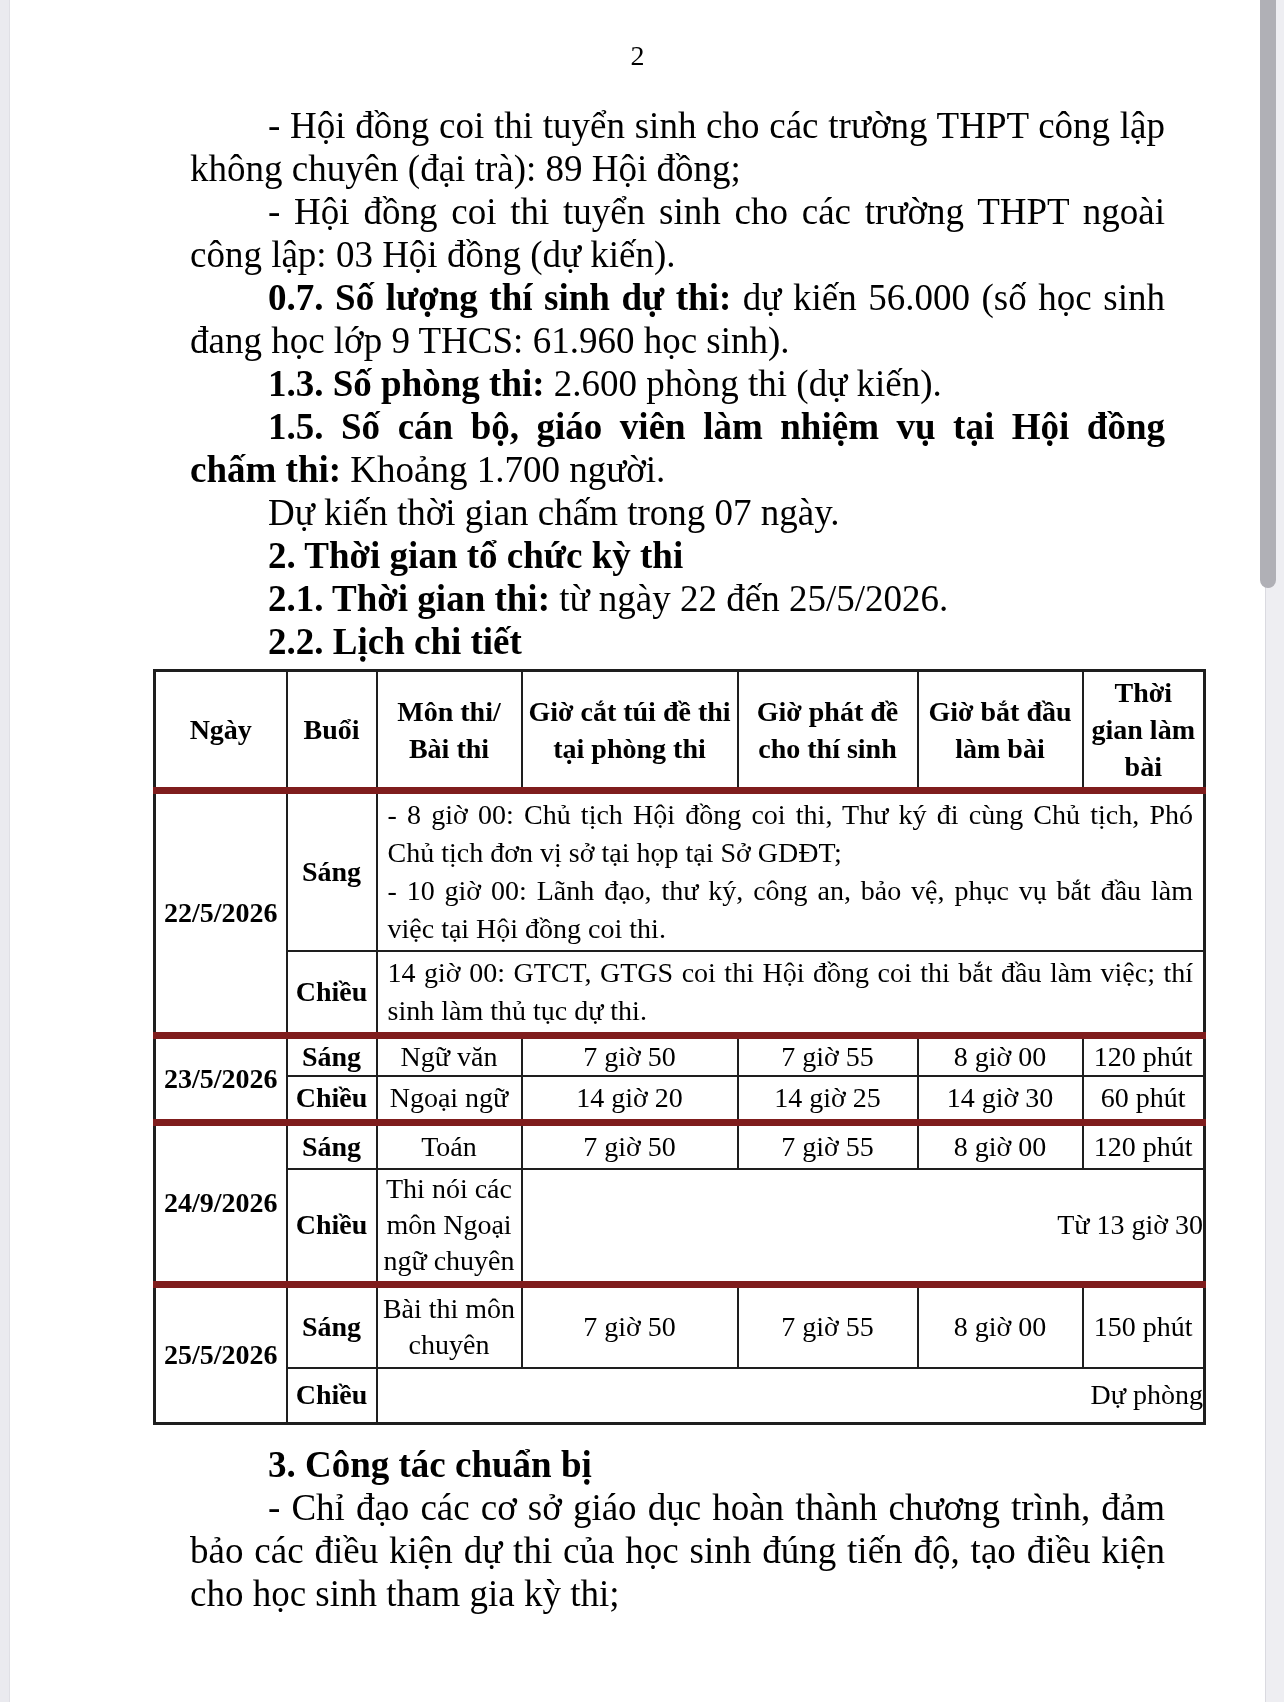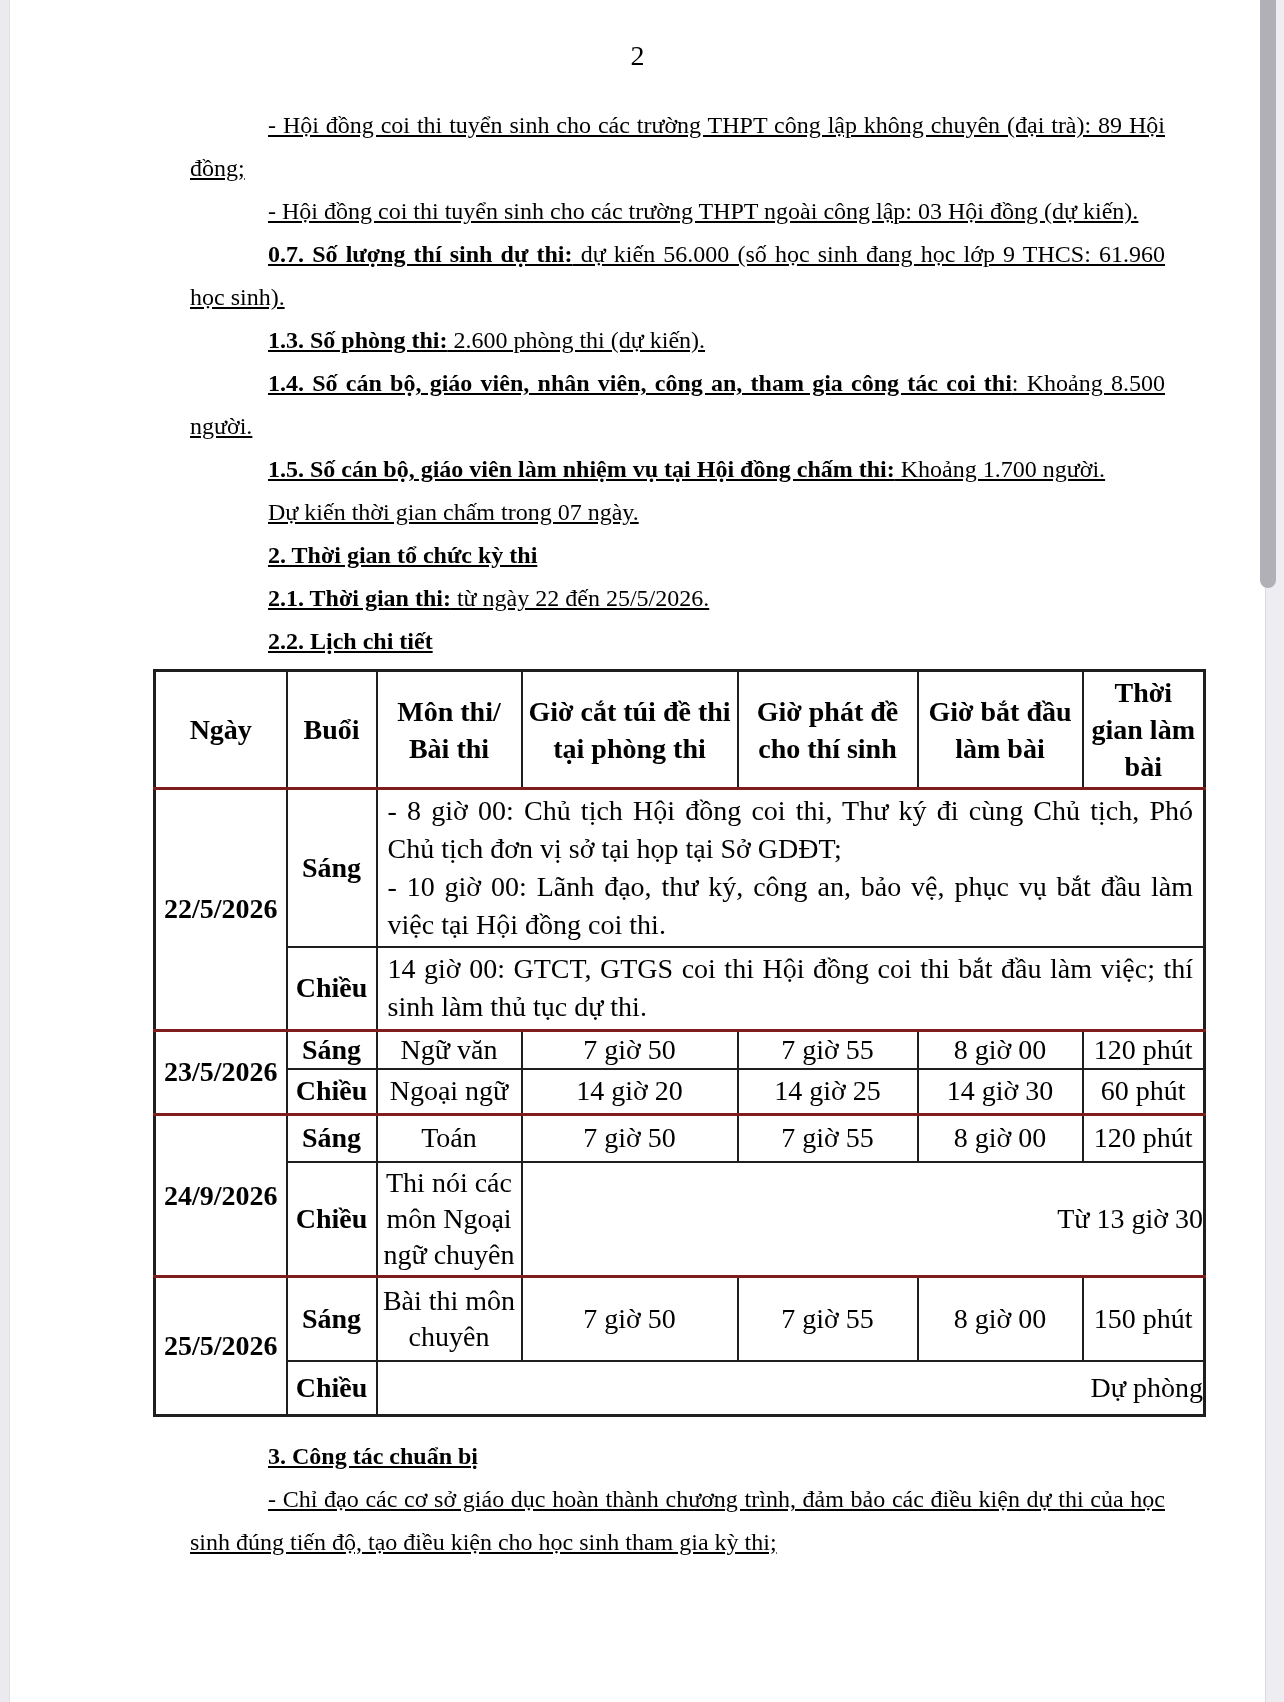--- a/index.html
+++ b/index.html
@@ -20,39 +20,39 @@
     position:absolute; left:1265px; top:0; width:19px; height:1702px;
     background:#eeeef2; border-left:1px solid #dadae0;
   }
   .scroll-thumb {
     position:absolute; left:1260px; top:0; width:16px; height:588px;
     background:#b0b0b6; border-radius:0 0 8px 8px; z-index:5;
   }
   .page-number { text-align:center; font-size:28px; line-height:43px; margin-bottom:27px; }
   .content { margin-left:180px; width:975px; }
   .para {
-    font-size:24px; line-height:43px; margin:0;
-    text-align:justify; text-indent:78px;text-decoration:underline;
+    font-size:37px; line-height:43px; margin:0;
+    text-align:justify; text-indent:78px;
   }
   .b { font-weight:bold; }
   .closing { margin-top:18px; }
 
   table.schedule {
     border-collapse:collapse; table-layout:fixed;
     width:1050px; margin:6px 0 0 -37px;
     font-size:28px; border:3px solid #1e1e1e;
   }
   .schedule th, .schedule td {
     border:2px solid #1e1e1e; padding:0; vertical-align:middle;
     overflow:hidden;
   }
   .schedule th {
     font-weight:bold; text-align:center; line-height:37px; padding:2px;
   }
-  tr.gsep th, tr.gsep td { border-top:3px solid #7f1d1d;font-family:Liberation Serif, serif; }
+  tr.gsep th, tr.gsep td { border-top:7px solid #7f1d1d;font-family:Liberation Serif, serif; }
   td.datec, td.sessionc { font-weight:bold; text-align:center; }
   td.subjectc { text-align:center; line-height:36px; padding:0 4px; }
   td.timec { text-align:center; }
   td.desc { text-align:justify; padding:2px 10px; line-height:38px; }
   td.desc div { text-align:justify; }
   td.mergedc { text-align:right; }
 </style>
 </head>
 <body>
 
@@ -60,21 +60,20 @@
 
 <div class="page">
   <div class="page-number">2</div>
 
   <div class="content">
 
     <p class="para"><span class="b"></span><span>- Hội đồng coi thi tuyển sinh cho các trường THPT công lập không chuyên (đại trà): 89 Hội đồng;</span></p>
     <p class="para"><span class="b"></span><span>- Hội đồng coi thi tuyển sinh cho các trường THPT ngoài công lập: 03 Hội đồng (dự kiến).</span></p>
     <p class="para"><span class="b">0.7. Số lượng thí sinh dự thi:</span><span> dự kiến 56.000 (số học sinh đang học lớp 9 THCS: 61.960 học sinh).</span></p>
     <p class="para"><span class="b">1.3. Số phòng thi:</span><span> 2.600 phòng thi (dự kiến).</span></p>
-    <p class="para"><span class="b">1.4. Số cán bộ, giáo viên, nhân viên, công an, tham gia công tác coi thi</span><span>: Khoảng 8.500 người.</span></p>
     <p class="para"><span class="b">1.5. Số cán bộ, giáo viên làm nhiệm vụ tại Hội đồng chấm thi:</span><span> Khoảng 1.700 người.</span></p>
     <p class="para"><span class="b"></span><span>Dự kiến thời gian chấm trong 07 ngày.</span></p>
     <p class="para"><span class="b">2. Thời gian tổ chức kỳ thi</span><span></span></p>
     <p class="para"><span class="b">2.1. Thời gian thi:</span><span> từ ngày 22 đến 25/5/2026.</span></p>
     <p class="para"><span class="b">2.2. Lịch chi tiết</span><span></span></p>
 
     <table class="schedule">
       <colgroup>
         <col style="width:132px">
           <col style="width:90px">

